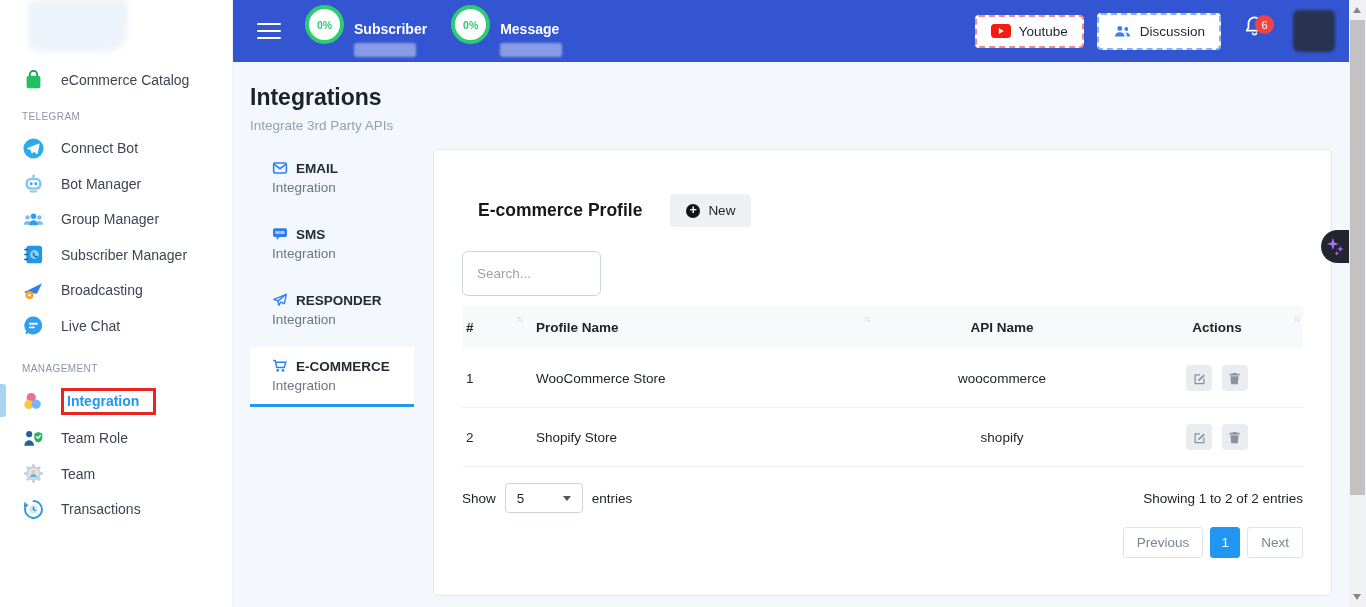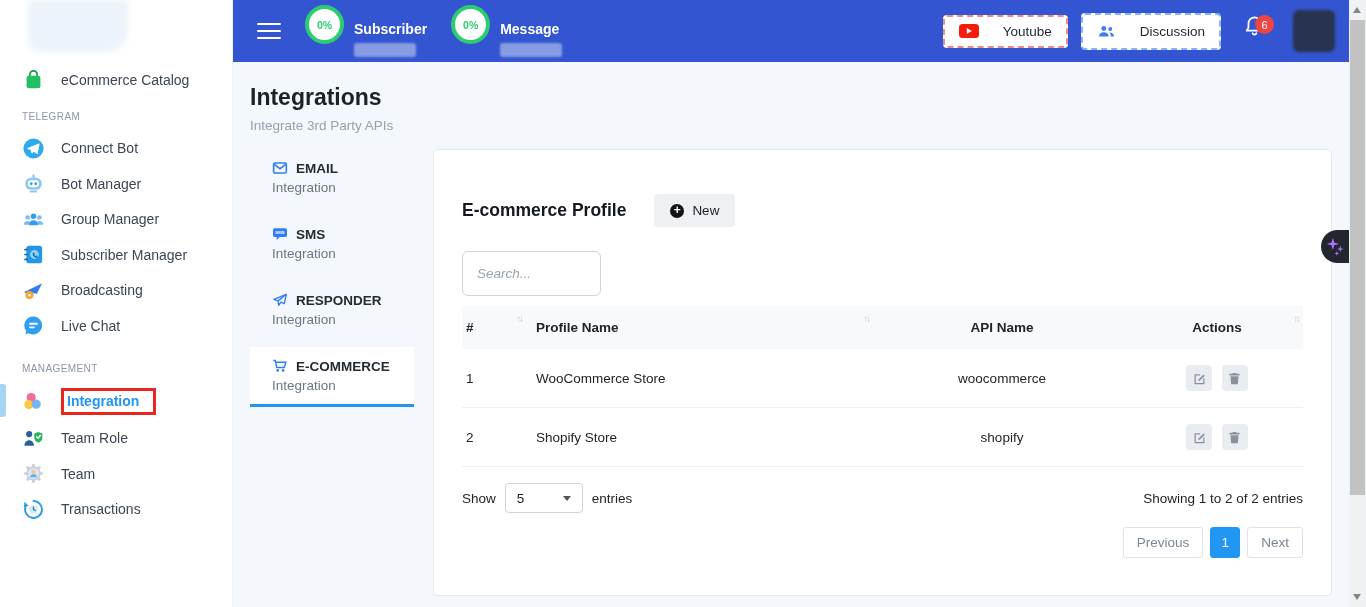--- a/index.html
+++ b/index.html
@@ -18,46 +18,46 @@
 
   
   .topbar { position:absolute; left:233px; top:0; width:1116px; height:62px; background:#3355d1; display:flex; align-items:center; padding:0 14px; z-index:4; }
   .hamburger { width:24px; cursor:pointer; margin-left:10px; }
   .hamburger div { height:2.6px; background:#fff; border-radius:2px; margin:4.6px 0; }
   .stat { display:flex; align-items:flex-start; gap:10px; margin-left:24px; }
   .ring { width:39px; height:39px; border-radius:50%; background:#fff; border:4px solid #2ecc71; display:flex; align-items:center; justify-content:center; font-size:10.5px; font-weight:bold; color:#2ecc71; }
   .stat-label { color:#fff; font-weight:bold; font-size:14px; margin-top:16px; }
   .blur-chip { width:62px; height:14px; background:rgba(255,255,255,.42); border-radius:3px; margin-top:6px; filter:blur(1px); }
   .topbar-right { margin-left:auto; display:flex; align-items:center; gap:13px; }
-  .hbtn { display:flex; align-items:center; gap:24px; background:#fff; border-radius:4px; padding:7px 14px; font-size:13.5px; color:#1e2530; cursor:pointer; }
+  .hbtn { display:flex; align-items:center; gap:8px; background:#fff; border-radius:4px; padding:7px 14px; font-size:13.5px; color:#1e2530; cursor:pointer; }
   .hbtn.yt { border:2px dashed #f08b84; }
   .hbtn.disc { border:2px dashed #84b3f9; }
   .bell-wrap { position:relative; margin-left:8px; cursor:pointer; width:30px; height:34px; }
   .badge { position:absolute; top:1px; left:13px; background:#ef4444; color:#fff; border-radius:50%; width:19px; height:19px; display:flex; align-items:center; justify-content:center; font-size:11px; }
   .avatar { width:42px; height:42px; border-radius:6px; background:#28334f; filter:blur(1.5px); margin-left:8px; cursor:pointer; }
 
   
   .content { position:absolute; left:233px; top:62px; width:1116px; height:405px; background:#f4f7fb; padding:22px 17px 0; }
   .page-title { font-size:23px; color:#1d2129; font-weight:bold; }
   .page-subtitle { font-size:13.5px; color:#98a1ae; margin-top:7px; }
   .body-row { display:flex; align-items:flex-start; margin-top:16px; }
 
   .subnav { width:164px; flex-shrink:0; }
   .subnav-item { padding:11px 0 11px 22px; cursor:pointer; margin-bottom:9px; }
   .subnav-item.active { background:#fff; border-bottom:3px solid #2196f3; margin-bottom:0; }
   .subnav-title { display:flex; align-items:center; gap:8px; font-weight:bold; font-size:13.5px; color:#252b33; }
   .subnav-sub { font-size:13.5px; color:#6d7683; margin-top:4px; }
   .icon16 { width:16px; height:16px; flex-shrink:0; }
 
   .card { flex:1; margin-left:19px; background:#fff; border:1px solid #e4e9f0; border-radius:5px; min-height:447px; padding:44px 28px 20px; }
-  .card-head { display:flex; align-items:center; gap:28px; }
+  .card-head { display:flex; align-items:center; gap:28px;margin-left:16px; }
   .card-title { font-size:17.5px; font-weight:bold; color:#14181f; }
   .new-btn { display:flex; align-items:center; gap:8px; background:#eef0f3; border:none; border-radius:4px; padding:9px 16px; font-size:13.5px; color:#212529; cursor:pointer; font-family:inherit; }
   .plus-circle { width:14px; height:14px; background:#141414; border-radius:50%; color:#fff; font-size:12px; line-height:13px; text-align:center; font-weight:bold; }
-  .search-input { margin-top:24px; width:139px; height:45px; border:1px solid #cdd4dc; border-radius:6px; padding:0 14px; font-size:13.5px; font-family:inherit; color:#333; display:block;font-style:italic; }
+  .search-input { margin-top:24px; width:139px; height:45px; border:1px solid #cdd4dc; border-radius:6px; padding:0 14px; font-size:13.5px; font-family:inherit; color:#333; display:block; }
   .search-input::placeholder { color:#9aa3ad; }
 
   table.data { width:100%; border-collapse:collapse; margin-top:10px; font-size:13.5px; color:#212529; }
   table.data th { background:#f7f9fb; text-align:left; font-weight:bold; padding:14px 10px; position:relative; cursor:pointer; }
   table.data td { padding:16px 10px; border-bottom:1px solid #eef1f4; }
   table.data tr td:first-child, table.data tr th:first-child { padding-left:4px; }
   .col-center { text-align:center !important; }
   .sort { position:absolute; right:4px; top:7px; color:#c2c9d1; font-size:9.5px; letter-spacing:-2px; }
   .action-btn { display:inline-flex; width:26px; height:26px; background:#e9edf1; border-radius:4px; align-items:center; justify-content:center; margin:0 3px; cursor:pointer; border:none; }
 

